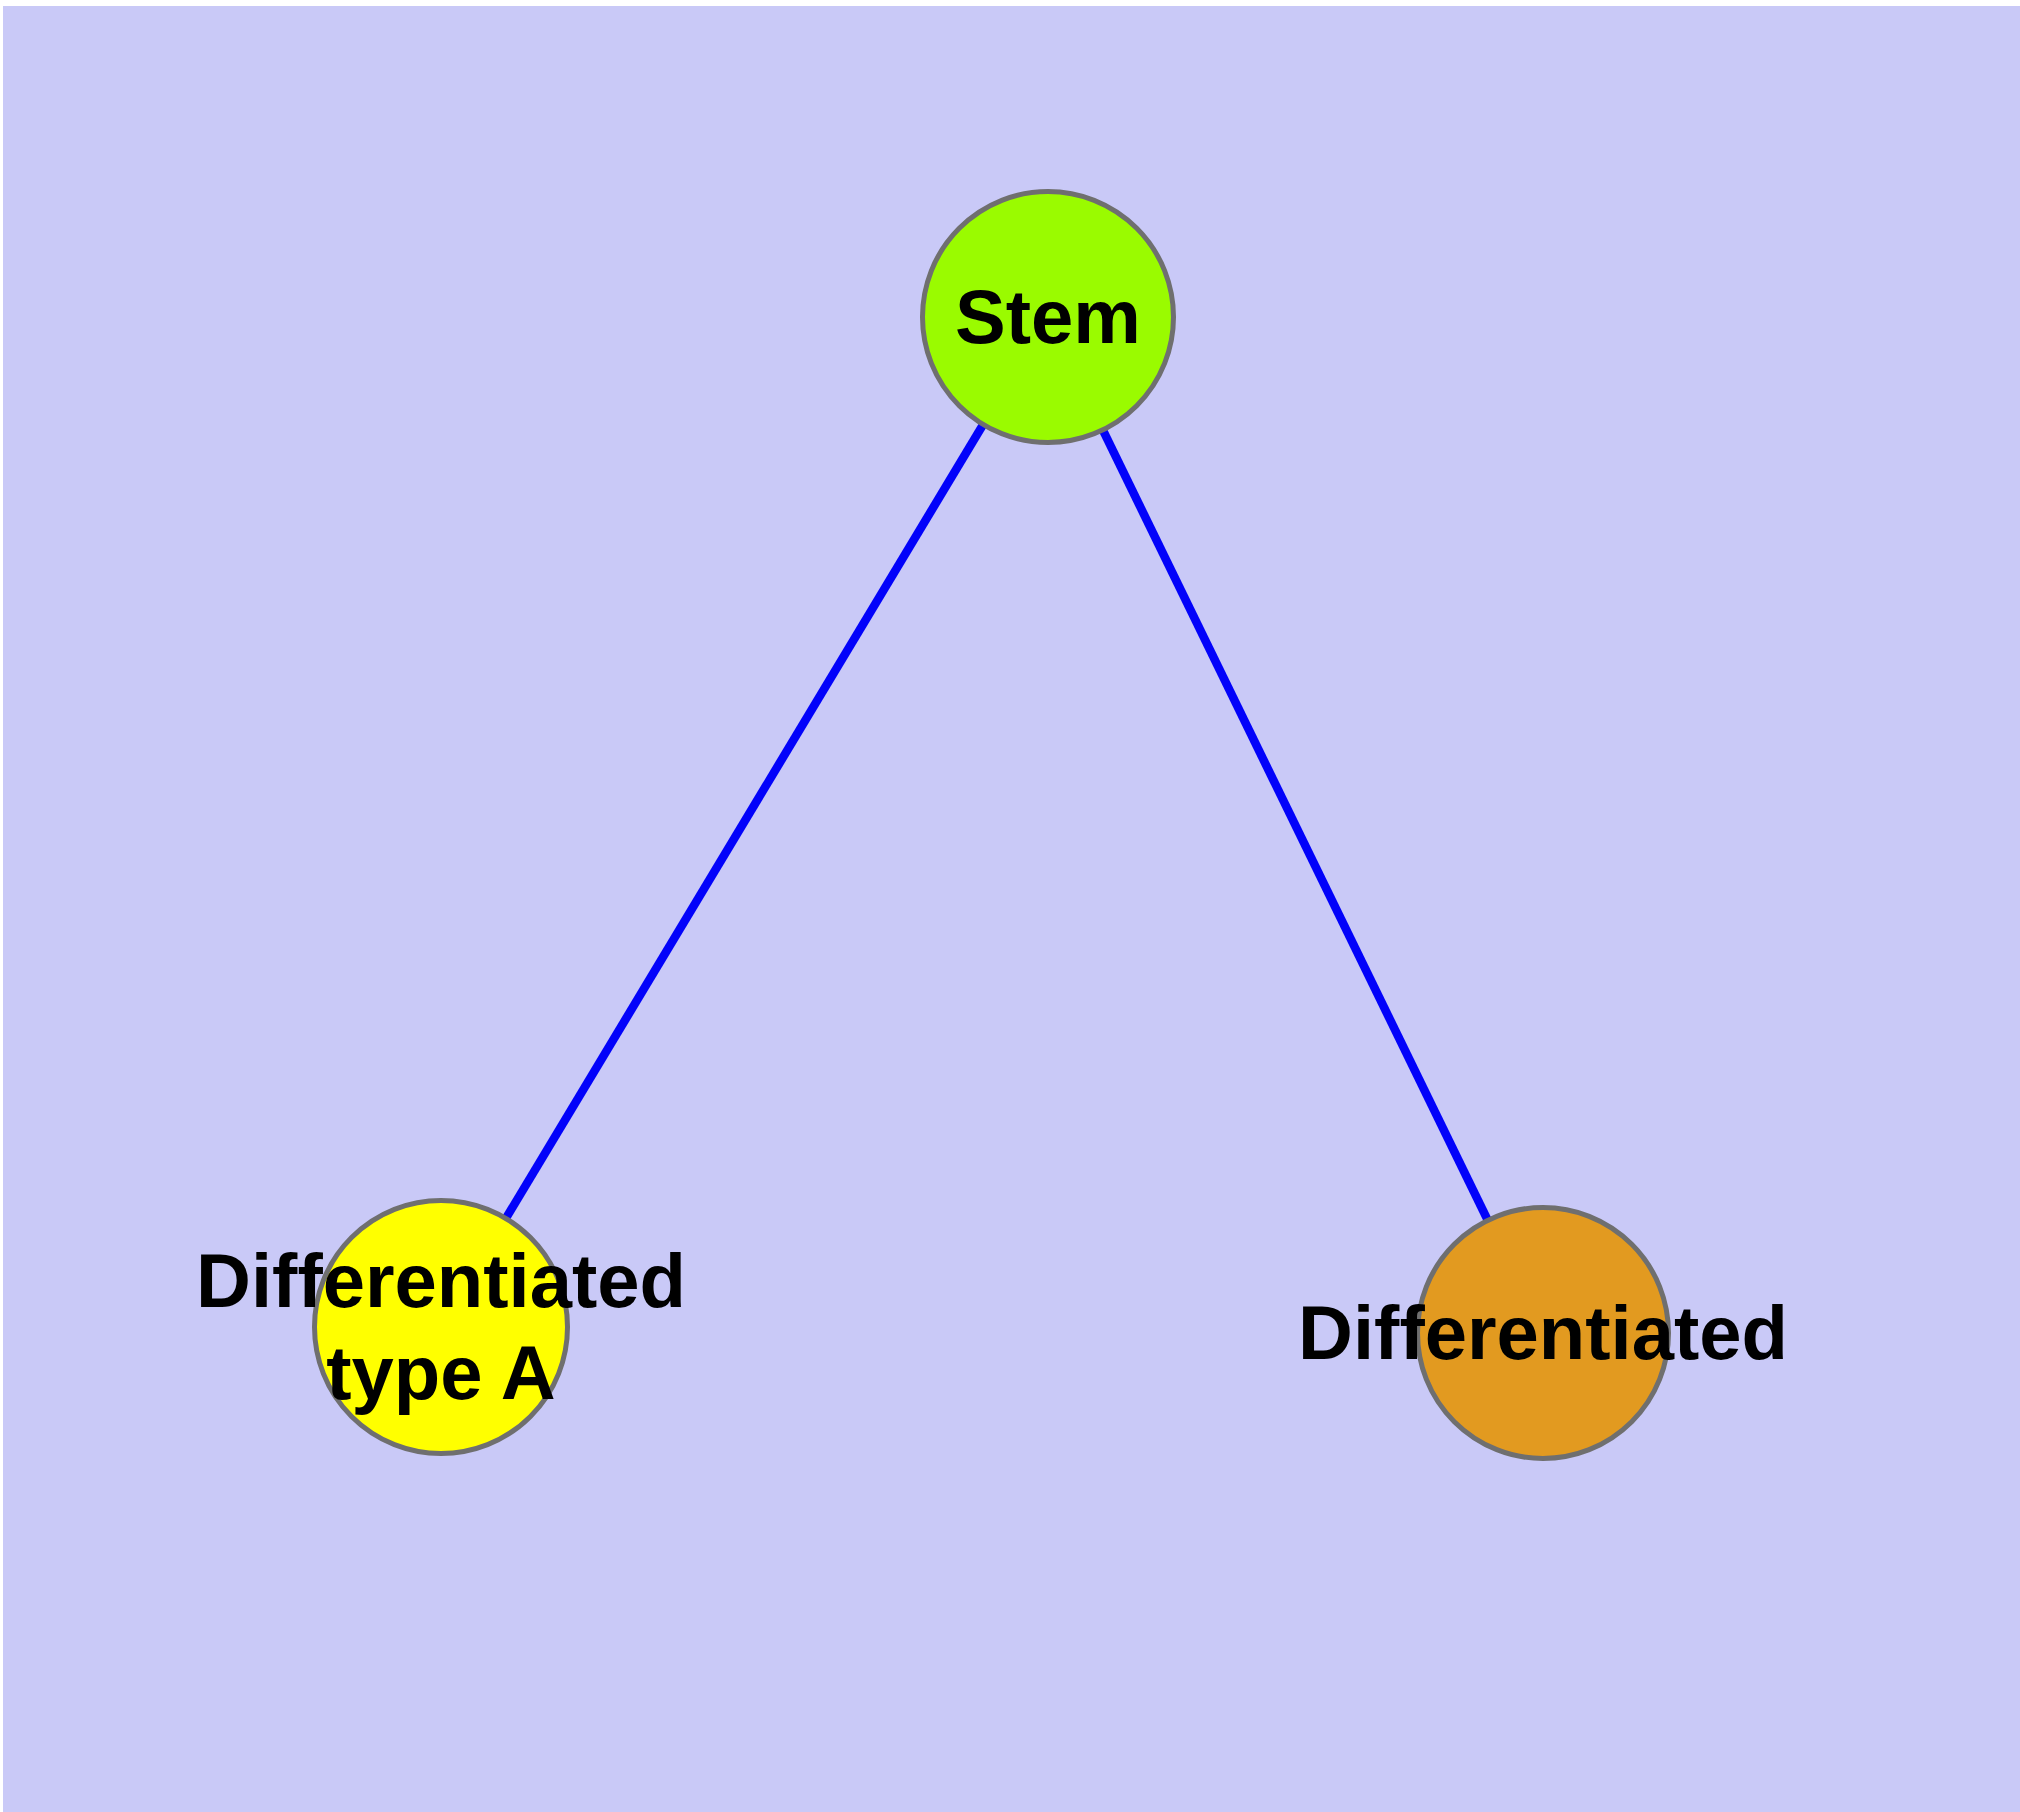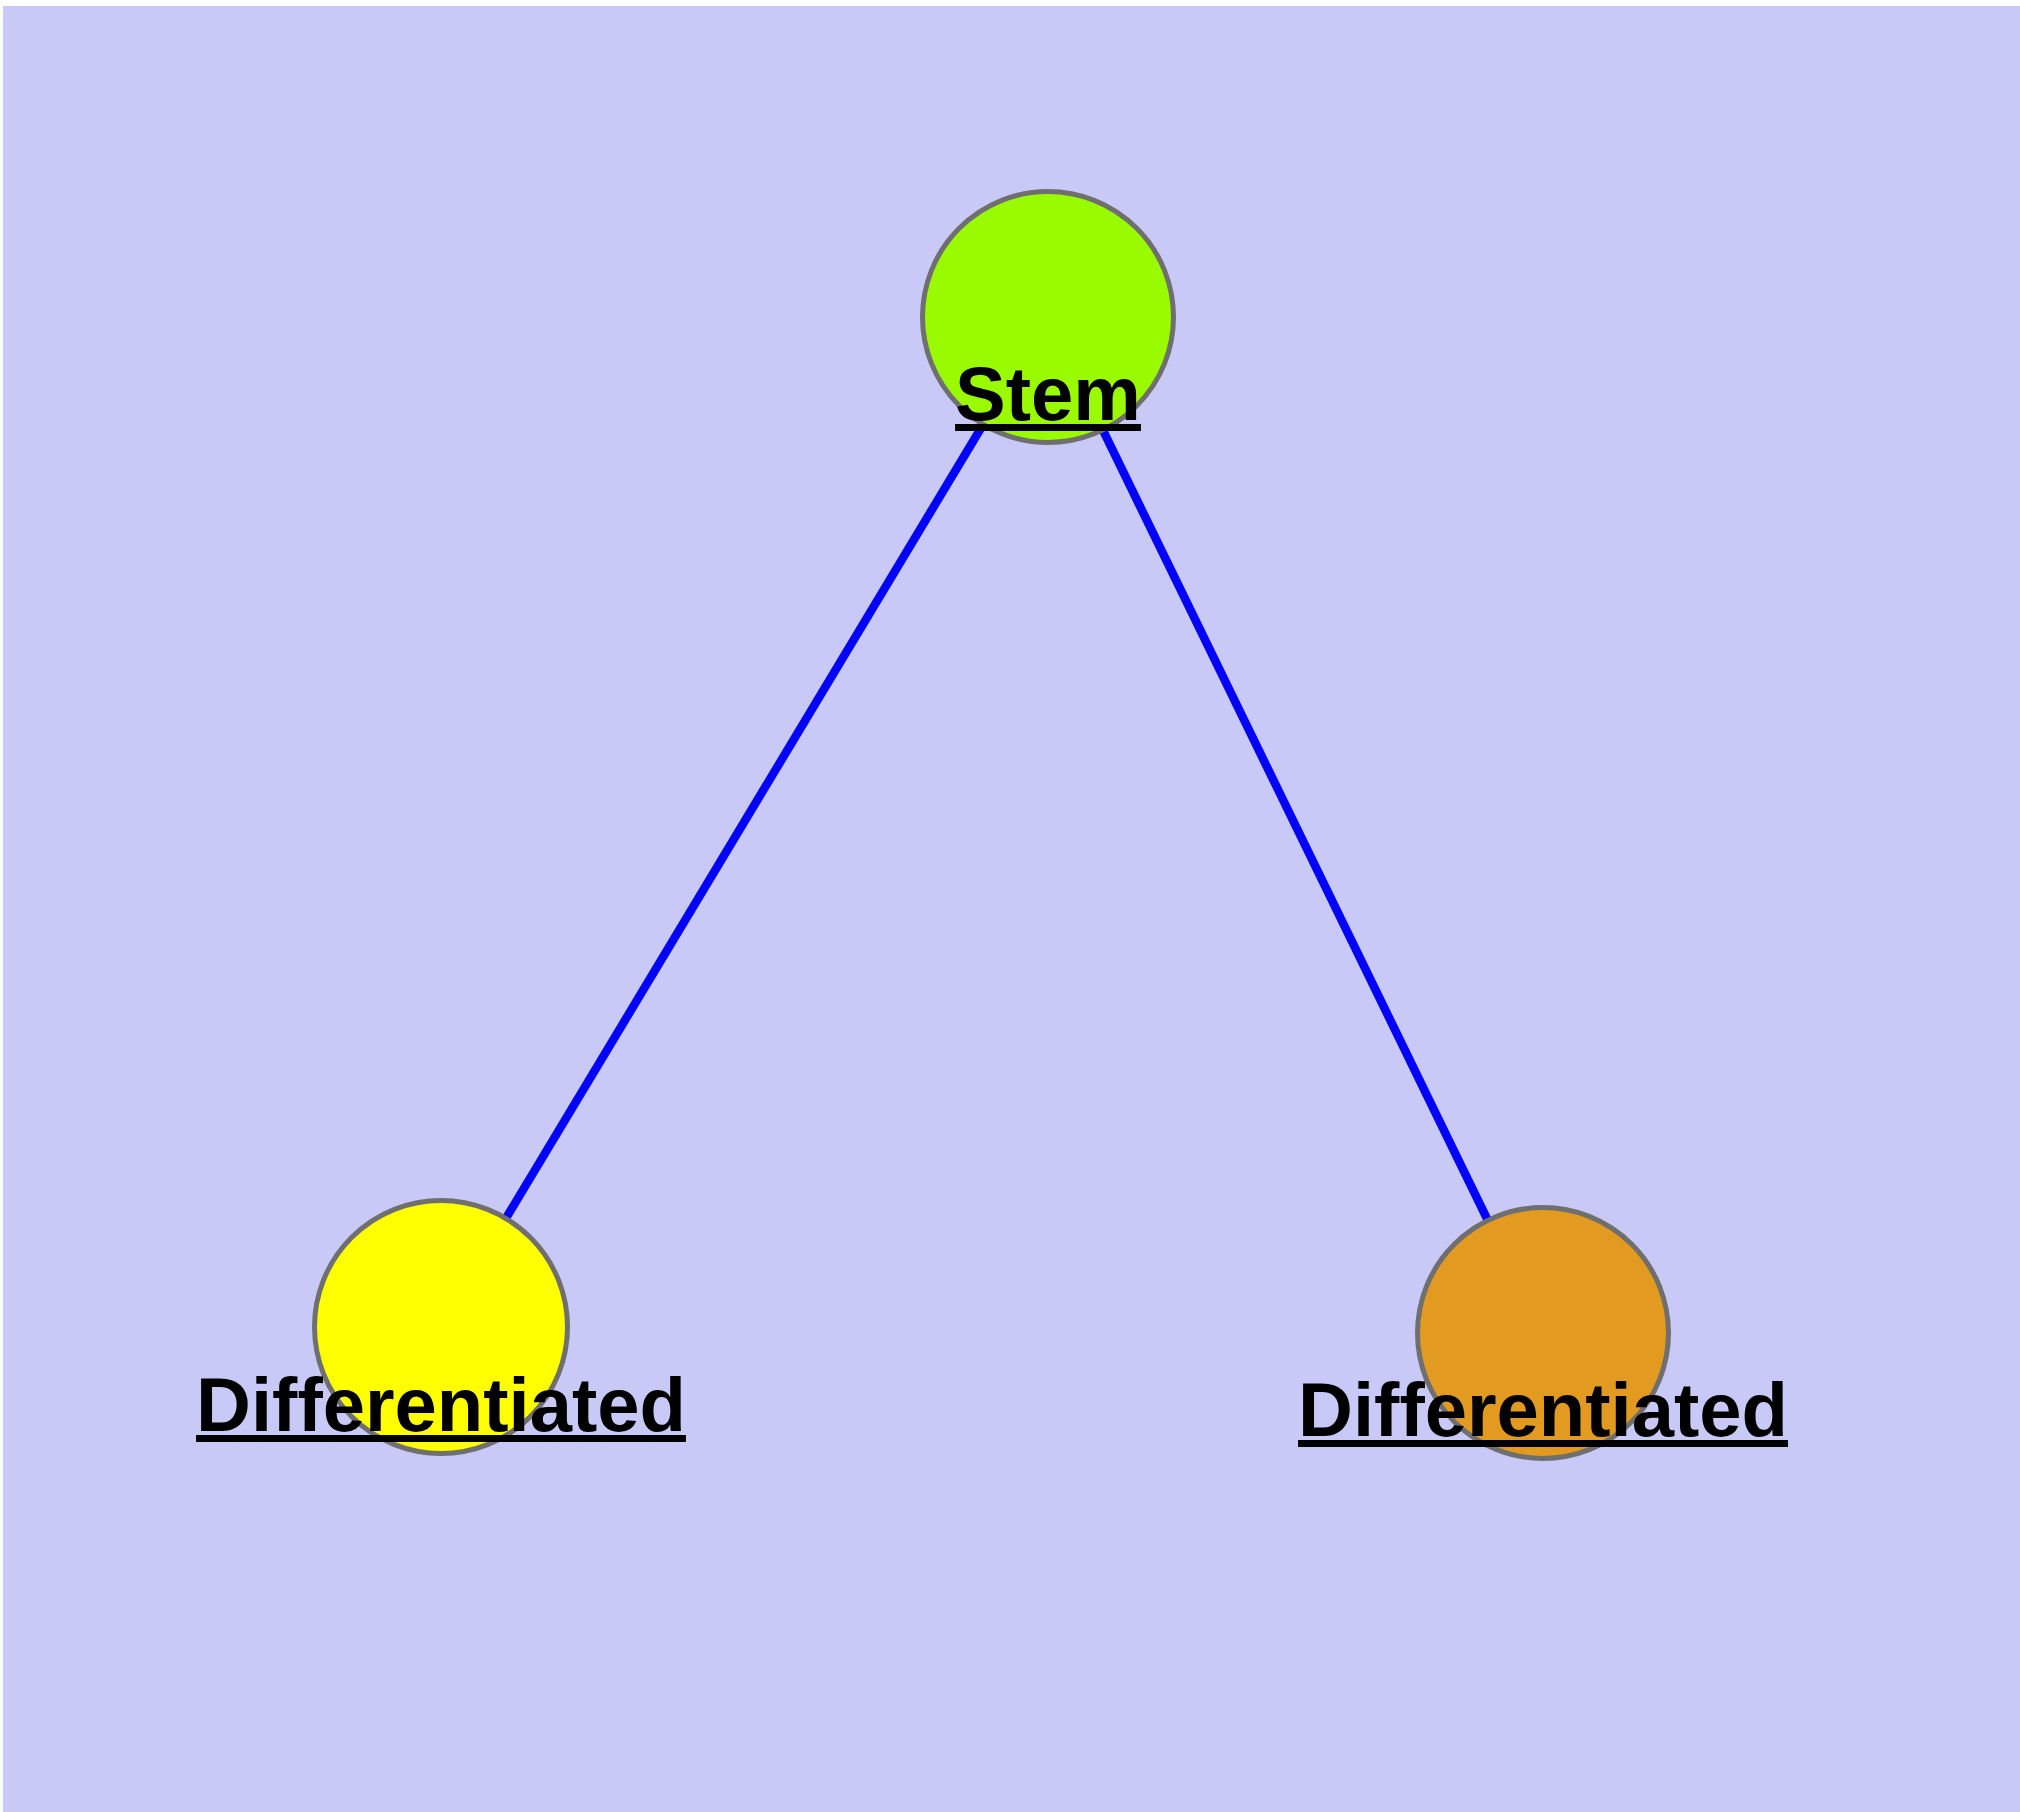--- a/index.html
+++ b/index.html
@@ -26,23 +26,22 @@
     top: 0;
     width: 2021px;
     height: 1812px;
   }
   .node {
     position: absolute;
     border-radius: 50%;
     border: 5.1px solid #6F6F6F;
     box-sizing: border-box;
     display: flex;
-    align-items: flex-end;
+    align-items: center;
     justify-content: center;
-    text-decoration: underline;
   }
   .node-stem   { left: 920px; top: 189px;  width: 256px; height: 256px; }
   .node-type-a { left: 312px;  top: 1198px; width: 258px; height: 258px; }
   .node-type-b { left: 1415px; top: 1205px; width: 256px; height: 256px; }
   .node-label {
     font-weight: bold;
     font-size: 76px;
     line-height: 92px;
     color: #000000;
     text-align: center;
@@ -59,20 +58,21 @@
   <line x1="1236" y1="374" x2="1820" y2="1573" stroke-width="10" stroke="#0202FA"></line>
 </svg>
 
 <div class="node node-stem" style="background-color: rgb(154, 251, 0);">
   <div class="node-label">Stem</div>
 </div>
 
 <div class="node node-type-a" style="background-color: rgb(255, 255, 0);">
   <div class="node-label">
     <div>Differentiated</div>
+    <div>type A</div>
   </div>
 </div>
 
 <div class="node node-type-b" style="background-color: rgb(226, 154, 32);">
   <div class="node-label">
     <div>Differentiated</div>
   </div>
 </div>
 
 

